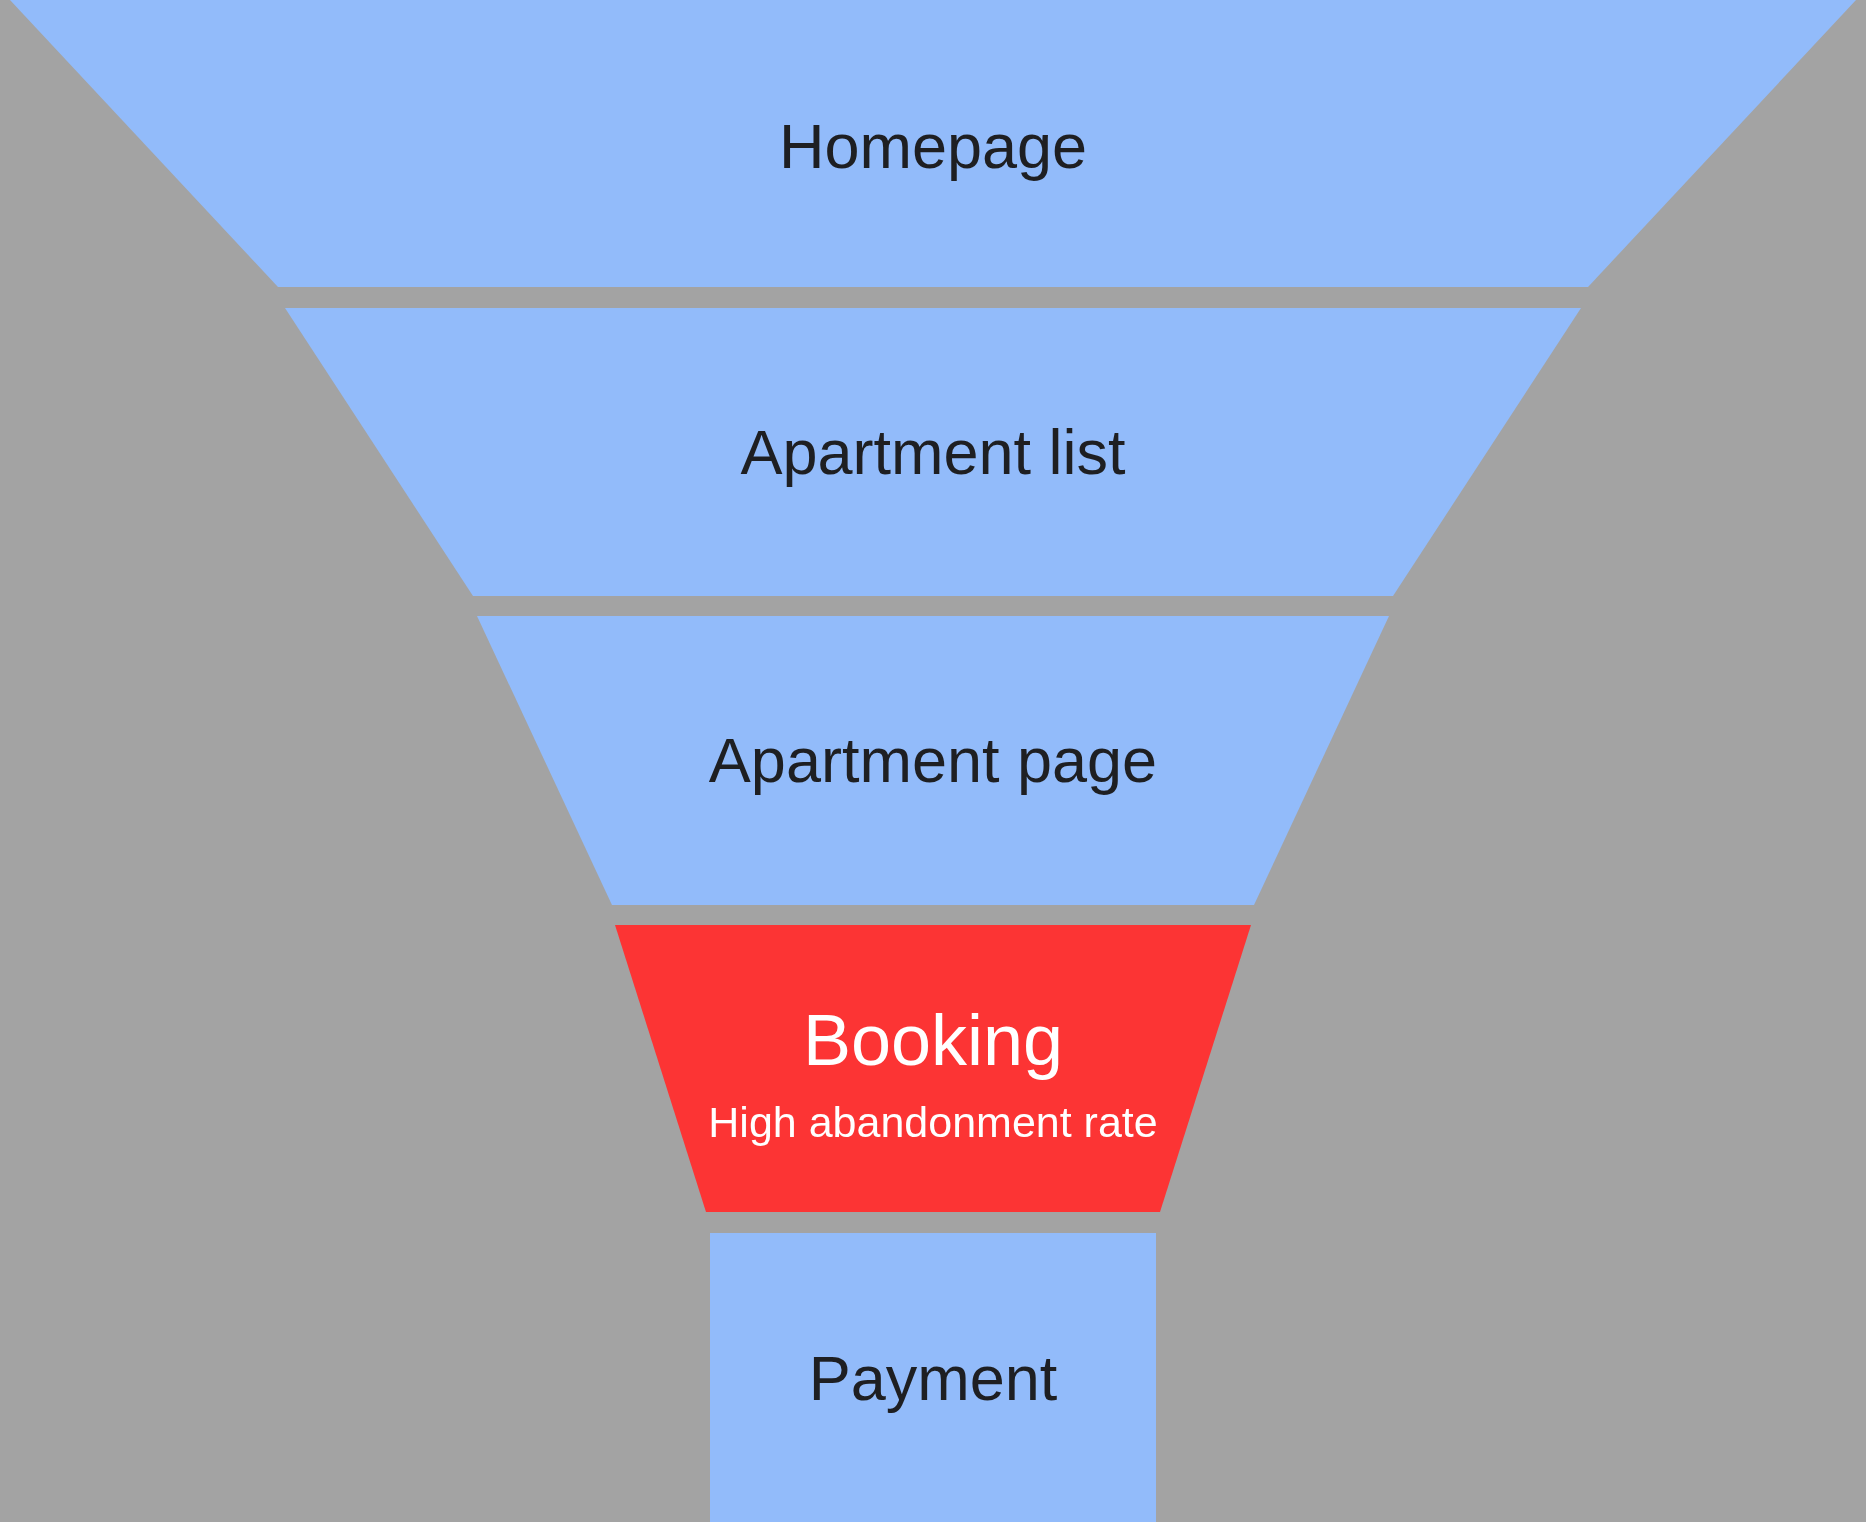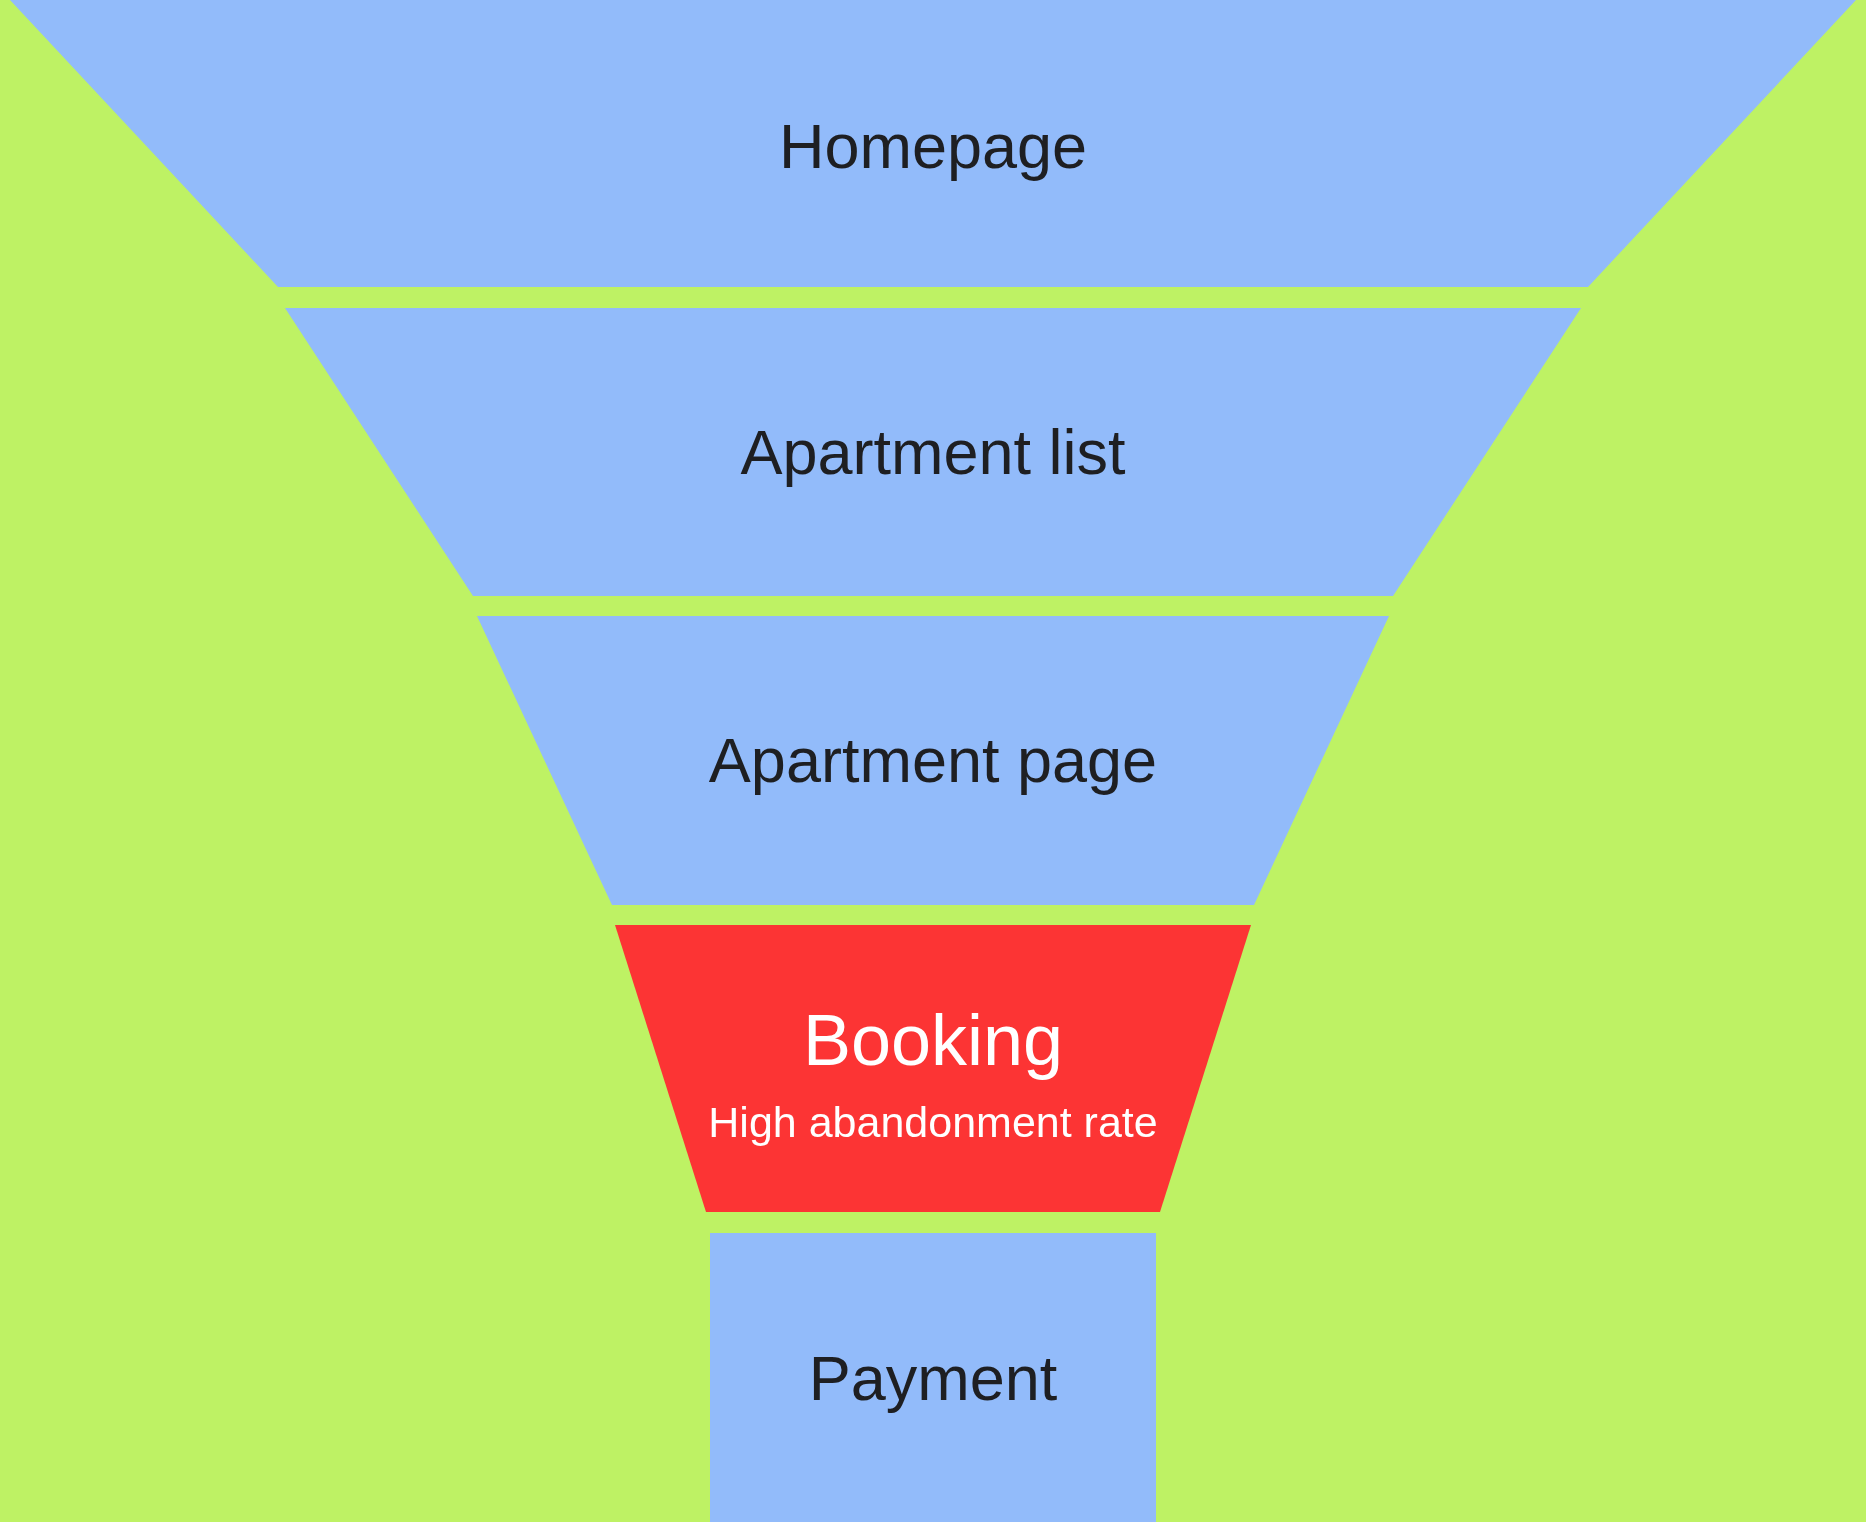--- a/index.html
+++ b/index.html
@@ -4,21 +4,21 @@
 <style>
   html, body {
     margin: 0;
     padding: 0;
     background: #4e666e;
   }
   .canvas {
     position: relative;
     width: 1866px;
     height: 1522px;
-    background: #bef264;
+    background: #a3a3a3;
     overflow: hidden;
   }
   svg.funnel {
     display: block;
     width: 1866px;
     height: 1522px;
   }
   text {
     font-family: "Liberation Sans", sans-serif;
     text-anchor: middle;

